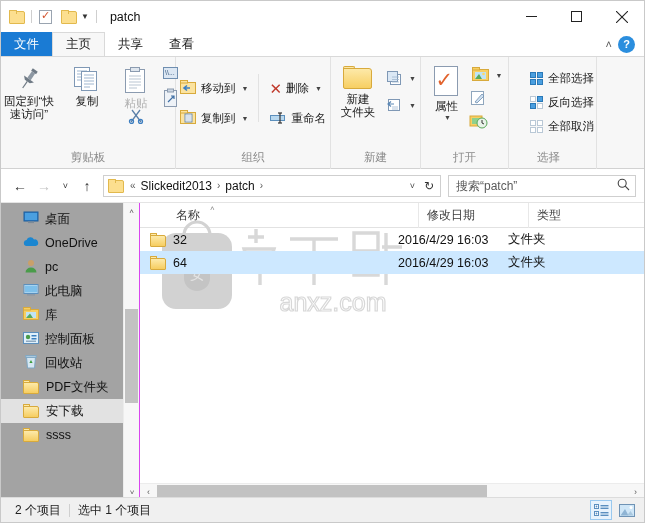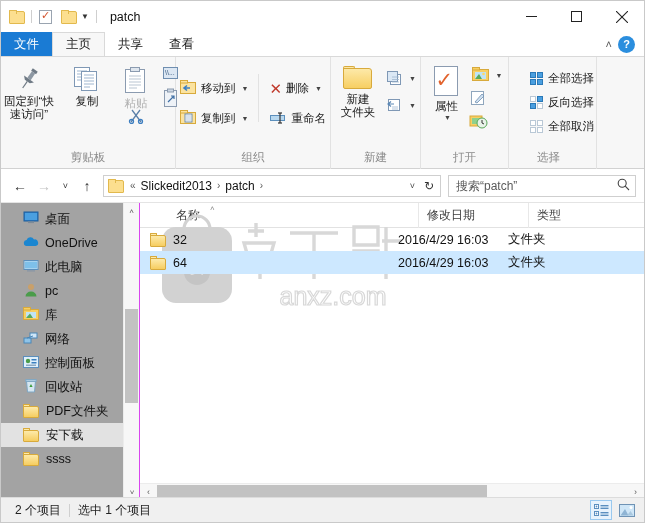--- a/index.html
+++ b/index.html
@@ -276,21 +276,21 @@
     height: 23px; display: flex; align-items: center; font-size: 12.5px;
     color: #111; position: relative; z-index: 2;
   }
   .row.selected { background: #cde8ff; }
   .cell { display: flex; align-items: center; height: 23px; }
   .cell.name { width: 250px; padding-left: 10px; gap: 6px; }
   .cell.date { width: 110px; padding-left: 8px; }
   .cell.type { width: 100px; padding-left: 8px; }
 
   .watermark {
-    position: absolute; left: 8px; top: 4px; width: 290px; height: 105px;
+    position: absolute; left: 8px; top: 10px; width: 290px; height: 105px;
     z-index: 1; pointer-events: none; opacity: 1;
   }
 
   .hscroll {
     position: absolute; left: 0; right: 0; bottom: 0; height: 16px;
     background: #f7f7f7; border-top: 1px solid #ececec; display: flex;
     align-items: center;
   }
   .hs-arrow {
     width: 17px; text-align: center; font-size: 9px; color: #5a5a5a;
@@ -670,60 +670,50 @@
             <svg width="16" height="14" viewBox="0 0 16 14">
                 <path d="M3 11 a3 3 0 0 1 0.6 -5.9 a4 4 0 0 1 7.4 -0.6 a3.2 3.2 0 0 1 1.6 6.5 Z" fill="#1b86d0"></path>
               </svg>
           </span>
           <span class="nlabel">OneDrive</span>
         </div>
 
         <div class="navitem">
           <span>
             <svg width="16" height="14" viewBox="0 0 16 14">
+                <circle cx="8" cy="4" r="3" fill="#c9a06a"></circle>
+                <path d="M2.5 13.5 a5.5 5 0 0 1 11 0 Z" fill="#4a9c4a"></path>
+              </svg>
+          </span>
+          <span class="nlabel">pc</span>
+        </div>
+
+        <div class="navitem">
+          <span>
+            <svg width="16" height="14" viewBox="0 0 16 14">
                 <rect x="1" y="1.5" width="14" height="9" fill="#cfe6f7" stroke="#5c8fbc"></rect>
                 <rect x="2" y="2.5" width="12" height="7" fill="#7ec0ea"></rect>
                 <rect x="4" y="11" width="8" height="1.6" fill="#8d99a6"></rect>
               </svg>
           </span>
           <span class="nlabel">此电脑</span>
-        </div>
-
-        <div class="navitem">
-          <span>
-            <svg width="16" height="14" viewBox="0 0 16 14">
-                <circle cx="8" cy="4" r="3" fill="#c9a06a"></circle>
-                <path d="M2.5 13.5 a5.5 5 0 0 1 11 0 Z" fill="#4a9c4a"></path>
-              </svg>
-          </span>
-          <span class="nlabel">pc</span>
         </div>
 
         <div class="navitem">
           <span>
             <svg width="16" height="14" viewBox="0 0 16 14">
                 <rect x="0.5" y="2.5" width="15" height="10" fill="#f7cf63" stroke="#d8aa3c"></rect>
                 <rect x="0.5" y="0.5" width="7" height="2.5" fill="#f7cf63" stroke="#d8aa3c"></rect>
                 <rect x="3" y="5" width="10" height="6" fill="#bfe3f5"></rect>
                 <path d="M3 11 L7 6.5 L10 11 Z" fill="#5aa95a"></path>
               </svg>
           </span>
           <span class="nlabel">库</span>
         </div>
 
-        <div class="navitem">
-          <span>
-            <svg width="16" height="14" viewBox="0 0 16 14">
-                <rect x="1" y="7" width="7" height="5" fill="#8fc4e8" stroke="#4a87b8"></rect>
-                <rect x="7" y="2" width="7" height="5" fill="#cfe6f7" stroke="#4a87b8"></rect>
-                <line x1="4" y1="7" x2="10" y2="5" stroke="#4a87b8"></line>
-              </svg>
-          </span>
-          <span class="nlabel">网络</span>
-        </div>
 
         <div class="navitem">
           <span>
             <svg width="16" height="14" viewBox="0 0 16 14">
                 <rect x="0.5" y="1.5" width="15" height="11" fill="#dff0fb" stroke="#5c8fbc"></rect>
                 <circle cx="5" cy="6" r="2.2" fill="#4a9c4a"></circle>
                 <rect x="8.5" y="4" width="5" height="1.5" fill="#3a7fbf"></rect>
                 <rect x="8.5" y="7" width="5" height="1.5" fill="#3a7fbf"></rect>
                 <rect x="3" y="9.5" width="10" height="1.5" fill="#8fa9c0"></rect>
               </svg>

